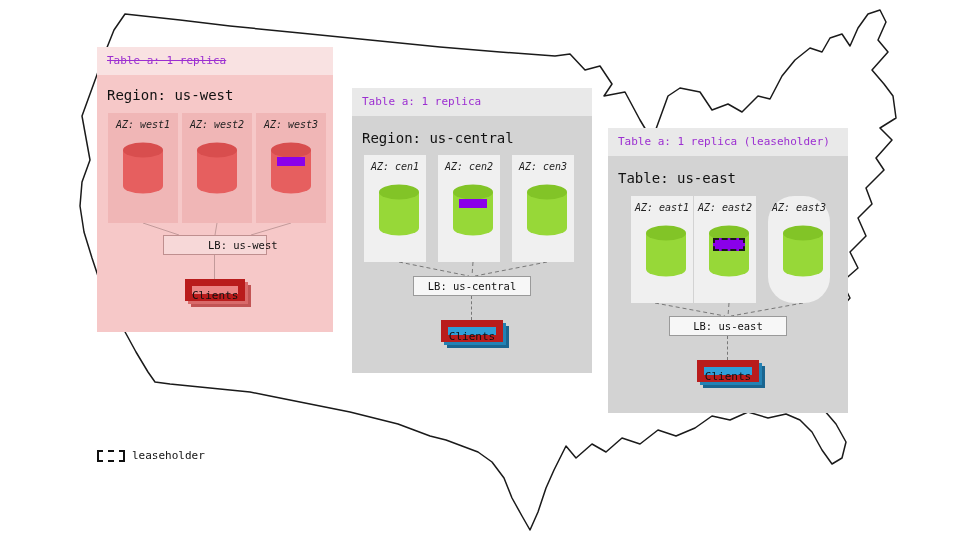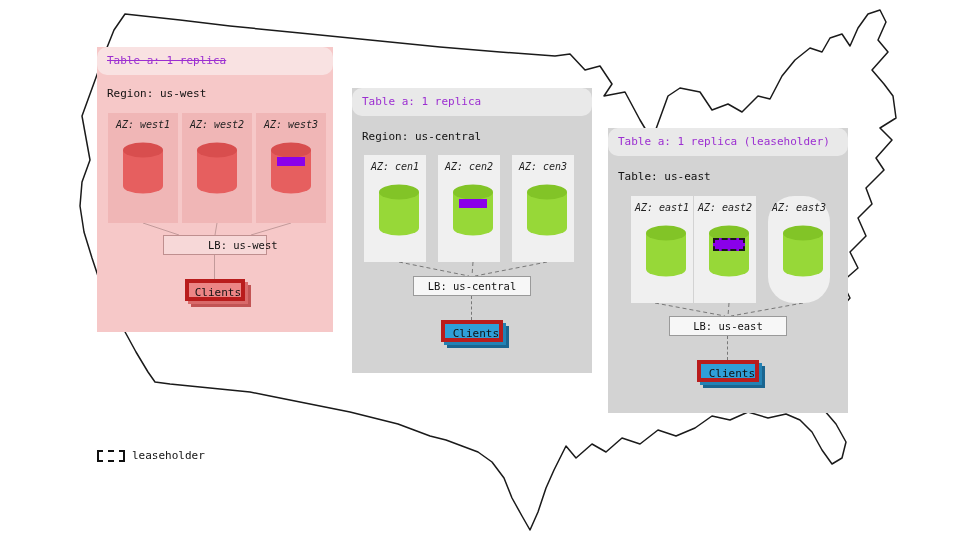--- a/index.html
+++ b/index.html
@@ -7,26 +7,26 @@
     font-family:"DejaVu Sans Mono","Liberation Mono",monospace; }
   #stage { position:relative; width:960px; height:540px; }
 
   #map { position:absolute; left:0; top:0; z-index:0; }
 
   .region { position:absolute; z-index:2; }
   .region.west { width:236px; height:285px; background:#f6c8c8; }
   .region.gray { width:240px; height:285px; background:#d3d3d3; }
 
   .region-header { position:absolute; left:0; top:0; right:0; height:28px; line-height:28px;
-    padding-left:10px; font-size:11px; color:#9c2fd1; white-space:nowrap;border-radius:10px; }
+    padding-left:10px; font-size:11px; color:#9c2fd1; white-space:nowrap; }
   .west .region-header { background:#f9e2e2; }
   .gray .region-header { background:#e9e9e9; }
   .strike { text-decoration:line-through; }
 
-  .region-title { position:absolute; left:10px; font-size:11px; color:#111; white-space:nowrap; }
+  .region-title { position:absolute; left:10px; font-size:14px; color:#111; white-space:nowrap; }
   .west .region-title { top:40px; }
   .gray .region-title { top:42px; }
 
   .az { position:absolute; }
   .west .az { width:70px; height:110px; top:66px; background:#f0b6b6; }
   .gray .az { width:62px; height:107px; background:#f0f0f0; }
   .az-label { padding-top:6px; text-align:center; font-size:10px; color:#222; white-space:nowrap;font-style:italic; }
   .cyl { position:absolute; left:13px; top:28px; }
   .west .cyl-body { fill:#e65f5f; } .west .cyl-top { fill:#d84e4e; }
   .gray .cyl-body { fill:#97d838; } .gray .cyl-top { fill:#82c427; }
@@ -38,22 +38,22 @@
 
   .lb { position:absolute; height:20px; line-height:18px; text-align:center; font-size:10.5px;
     color:#111; white-space:nowrap; }
   .west .lb { left:66px; top:188px; width:104px; background:#f7d8d8; border:1px solid #bf8f8f;padding-left:44px; }
   .gray .lb { left:61px; top:188px; width:118px; background:#f7f7f7; border:1px solid #9a9a9a; }
 
   .vline { position:absolute; top:208px; height:24px; width:0; }
   .west .vline { left:117px; border-left:1px solid #c29a9a; }
   .gray .vline { left:119px; border-left:1px dashed #777; }
 
-  .clients { position:absolute; top:232px; height:22px; line-height:20px; text-align:right;
-    font-size:11px; color:#111; border:4px solid #b91c1c; }
+  .clients { position:absolute; top:232px; height:22px; line-height:20px; text-align:center;
+    font-size:11px; color:#111; border:7px solid #b91c1c; }
   .west .clients { left:88px; width:60px; background:#ec8585;
     box-shadow:3px 3px 0 #d96a6a, 6px 6px 0 #c25454; }
   .gray .clients { left:89px; width:62px; background:#2f9fd8;
     box-shadow:3px 3px 0 #2382b4, 6px 6px 0 #1a6590; }
 
   .legend { position:absolute; left:97px; top:449px; z-index:2; display:flex; align-items:center; gap:7px; }
   .legend-swatch { width:28px; height:12px; border:2px dashed #111; background:#fff; }
   .legend-label { font-size:11px; color:#111; }
 </style>
 </head>

